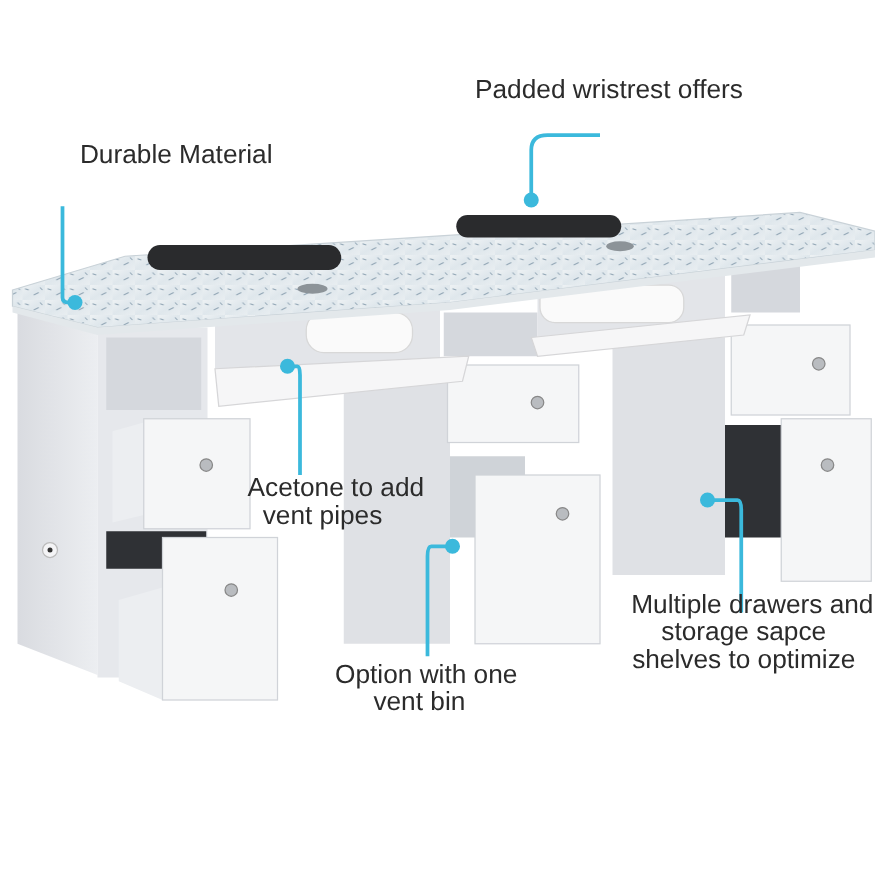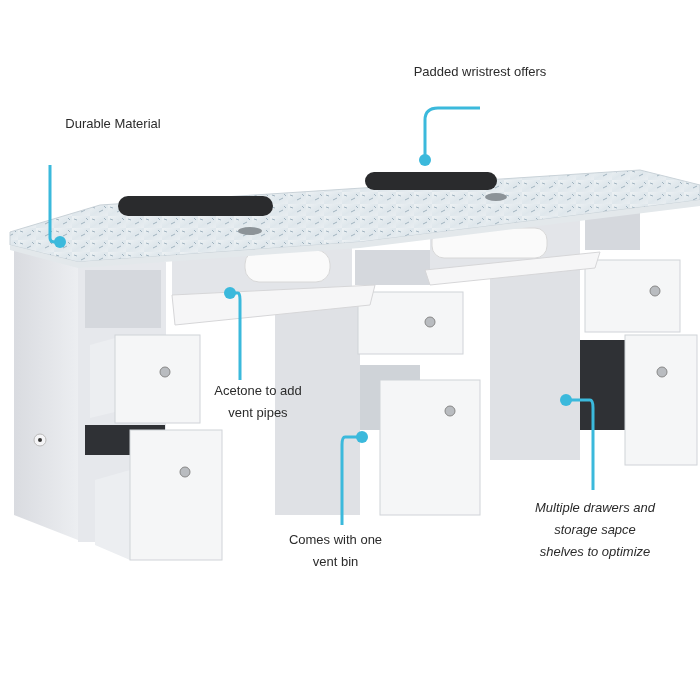--- a/index.html
+++ b/index.html
@@ -1,17 +1,17 @@
 <!DOCTYPE html>
 <html><head>
 <meta charset="utf-8">
 <style>
   html, body { margin:0; padding:0; background:#ffffff; }
   body { width:700px; height:700px; position:relative; overflow:hidden; font-family:"Liberation Sans", "DejaVu Sans", sans-serif; }
-  .label { position:absolute; color:#2b2b2b; font-size:13px; line-height:22px; text-align:center; white-space:nowrap; }
+  .label { position:absolute; color:#2b2b2b; font-size:21px; line-height:22px; text-align:center; white-space:nowrap; }
   .label span { display:block; }
   svg.art { position:absolute; left:0; top:0; }
 </style>
 </head>
 <body>
 
 <svg class="art" width="700" height="700" viewBox="0 0 700 700">
   <defs>
     <linearGradient id="marble" x1="0" y1="0" x2="1" y2="1">
       <stop offset="0" stop-color="#eef2f4"></stop>
@@ -94,35 +94,35 @@
   </g>
   <g fill="#3bb9dc">
     <circle cx="60" cy="242" r="6"></circle>
     <circle cx="425" cy="160" r="6"></circle>
     <circle cx="230" cy="293" r="6"></circle>
     <circle cx="362" cy="437" r="6"></circle>
     <circle cx="566" cy="400" r="6"></circle>
   </g>
 </svg>
 
-<div class="label" style="left:8px; top:113px; width:210px;">
+<div class="label" style="left:8px; top:113px; width:210px;text-align:right;">
   <span>Durable Material</span>
 </div>
 
 <div class="label" style="left:380px; top:61px; width:200px;">
   <span>Padded wristrest offers</span>
 </div>
 
 <div class="label" style="left:198px; top:380px; width:120px;">
   <span>Acetone to add</span>
   <span>vent pipes</span>
 </div>
 
 <div class="label" style="left:268px; top:529px; width:135px;">
-  <span>Comes with one</span>
+  <span>Option with one</span>
   <span>vent bin</span>
 </div>
 
-<div class="label" style="left:505px; top:497px; width:180px;font-style:italic;">
+<div class="label" style="left:505px; top:473px; width:180px;">
   <span>Multiple drawers and</span>
   <span>storage sapce</span>
   <span>shelves to optimize</span>
 </div>
 
 </body></html>

